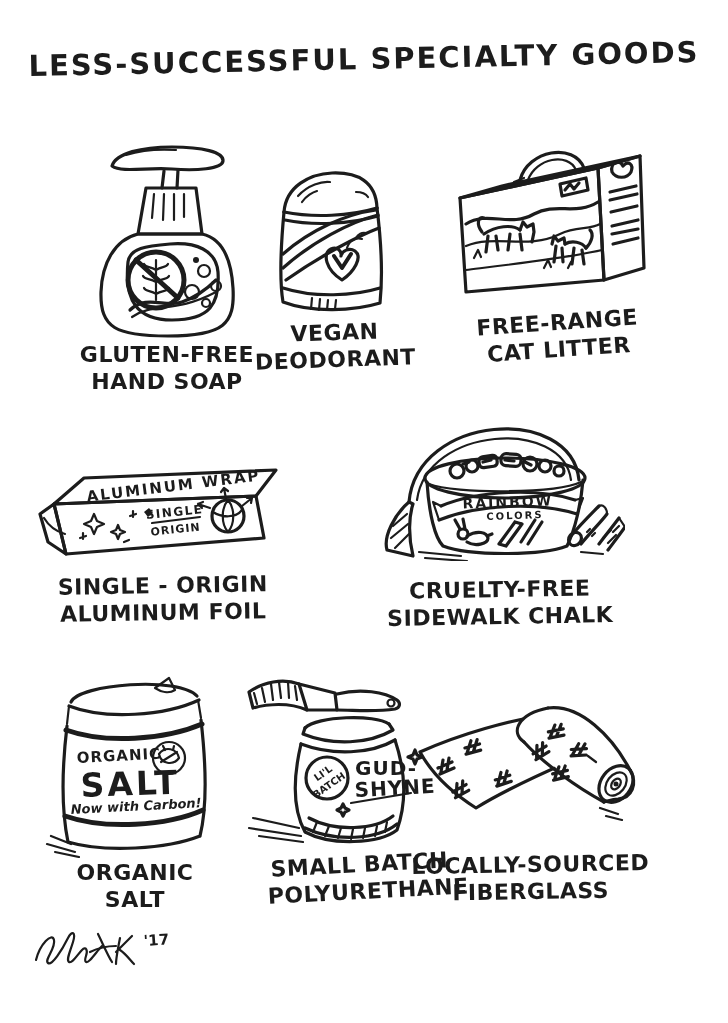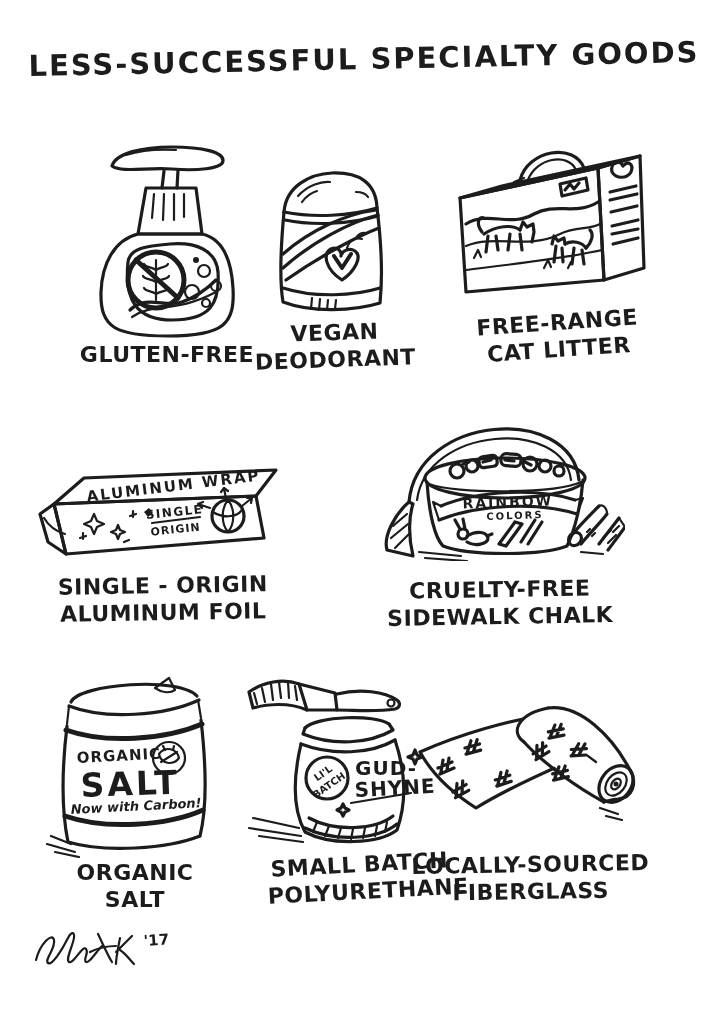--- a/index.html
+++ b/index.html
@@ -54,20 +54,21 @@
         <circle class="w2" cx="120" cy="152" r="7"></circle>
         <circle class="w2" cx="134" cy="163" r="4"></circle>
       </g>
       <g>
         <path d="M58,170 C74,154 94,168 110,162 C124,157 136,148 144,140"></path>
         <path class="w2" d="M60,177 C82,162 102,174 144,152"></path>
       </g>
     </svg>
     <figcaption class="cap">
       <span>GLUTEN-FREE</span>
+      <span>HAND SOAP</span>
     </figcaption>
   </figure>
 
   <figure class="fig" style="left:250px;top:168px;width:170px;margin:0;">
     <svg class="art" width="170" height="150" viewBox="0 0 170 150">
       <path d="M34,44 C36,18 60,6 82,5 C108,4 126,14 127,40"></path>
       <path class="w2" d="M48,28 C58,17 72,13 80,14 M52,34 C56,28 63,24 67,23 M106,24 C111,24 116,26 118,29"></path>
       <path d="M34,44 C64,50 100,48 127,40 M35,52 C64,58 100,56 128,48"></path>
       <path d="M34,44 C31,76 29,110 33,134 C62,145 104,143 130,135 C133,106 131,72 127,40"></path>
       <path d="M33,100 C62,74 100,54 128,47 M33,86 C60,62 96,46 126,42 M36,112 C70,88 108,68 129,60"></path>

